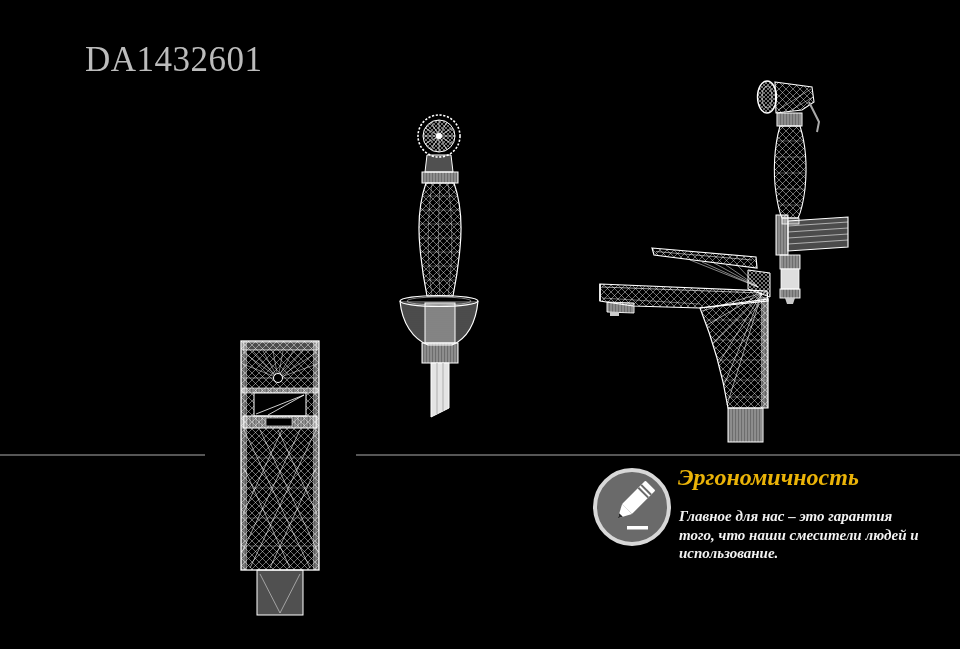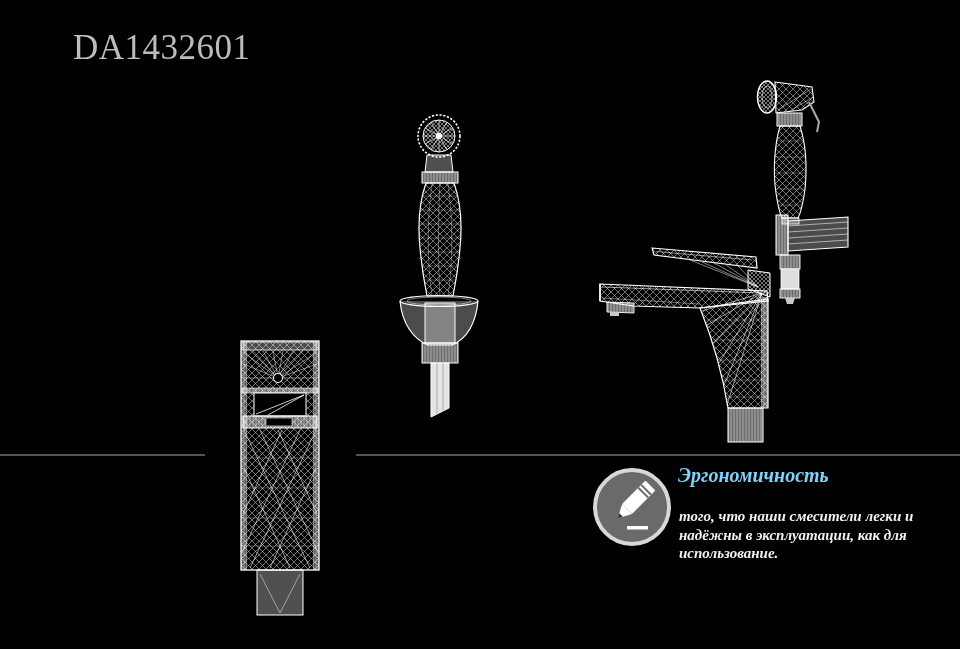--- a/index.html
+++ b/index.html
@@ -1,29 +1,29 @@
 <!DOCTYPE html>
 <html><head>
 <meta charset="utf-8">
 <style>
   html,body{margin:0;padding:0;background:#000;}
   .stage{position:relative;width:960px;height:649px;background:#000;overflow:hidden;
          font-family:"Liberation Serif","DejaVu Serif",serif;}
-  .product-code{position:absolute;left:69px;top:26px;margin:4px;
+  .product-code{position:absolute;left:69px;top:26px;margin:16px;
                 font-size:35px;font-weight:400;line-height:1;color:#bcbcbc;letter-spacing:.5px;}
   .divider{position:absolute;top:454px;height:2px;background:#565656;}
   .divider.left-seg{left:0;width:205px;}
   .divider.right-seg{left:356px;width:604px;}
   .wire{position:absolute;}
   .wire-front{left:238px;top:338px;}
   .wire-sprayer{left:398px;top:108px;}
   .wire-side{left:590px;top:75px;}
   .feature-icon{position:absolute;left:590px;top:465px;width:84px;height:84px;}
   .feature-title{position:absolute;left:678px;top:464px;margin:0;
-                 font-size:20px;font-weight:700;font-style:italic;color:#7dd3fc;white-space:nowrap;}
+                 font-size:24px;font-weight:700;font-style:italic;color:#eab308;white-space:nowrap;}
   .feature-desc{position:absolute;left:679px;top:507px;width:280px;margin:0;
                 font-size:15px;font-weight:700;font-style:italic;line-height:18.5px;color:#f2f2f2;}
   .feature-desc .line{display:block;}
 </style>
 </head>
 <body>
 
 <div class="stage">
 
   <svg width="0" height="0" style="position:absolute" aria-hidden="true">
@@ -225,18 +225,18 @@
       <rect x="35" y="22" width="14" height="2" fill="#6a6a6a"></rect>
       <polygon points="35,46 49,46 42,59" fill="#fff"></polygon>
       <polygon points="39.5,54.5 44.5,54.5 42,59" fill="#2a2a2a"></polygon>
     </g>
     <rect x="37" y="61" width="21" height="3.5" fill="#fff"></rect>
   </svg>
 
   <h2 class="feature-title">Эргономичность</h2>
 
   <p class="feature-desc">
-    <span class="line">того, что наши смесители легки и</span>
-    <span class="line">надёжны в эксплуатации, как для</span>
+    <span class="line">Главное для нас – это гарантия</span>
+    <span class="line">того, что наши смесители людей и</span>
     <span class="line">использование.</span>
   </p>
 
 </div>
 
 </body></html>

